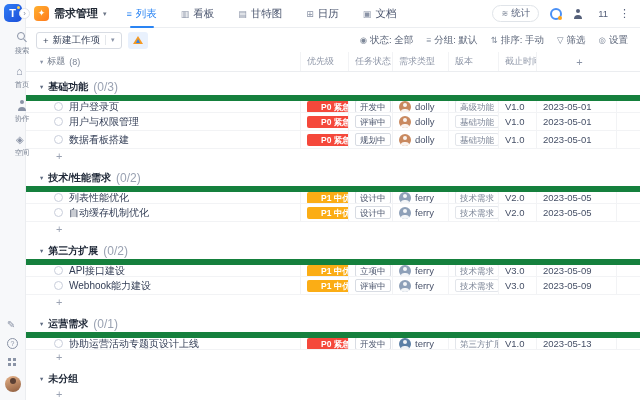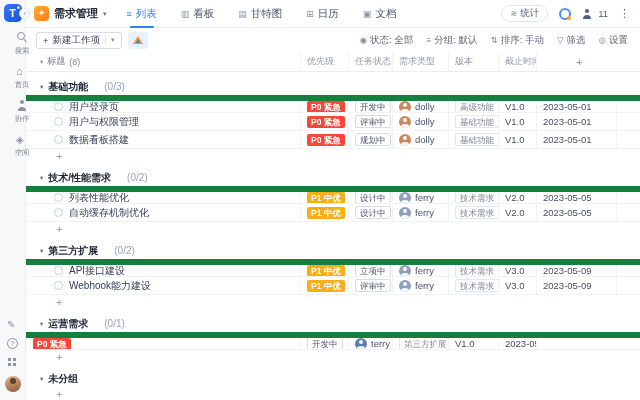--- a/index.html
+++ b/index.html
@@ -62,21 +62,21 @@
   .tab.active .tab-ic { color:#2a84f3; }
   .tab.active::after { content:""; position:absolute; bottom:0; left:50%; transform:translateX(-50%);
     width:24px; height:2px; border-radius:1px; background:#2a84f3; }
   .top-right { margin-left:auto; display:flex; align-items:center; gap:11px; }
   .pill { display:flex; align-items:center; gap:3px; height:17px; padding:0 8px; border-radius:9px;
     border:1px solid #e0e4e9; font-size:9.5px; color:#55607a; cursor:pointer; background:#fff; }
   .pill .pill-ic { font-size:8px; color:#7d8798; }
   .assistant { width:12px; height:12px; border-radius:50%; border:2px solid #4a90f5; position:relative; cursor:pointer; }
   .assistant::after { content:""; position:absolute; right:-2px; bottom:-2px; width:4px; height:4px;
     border-radius:50%; background:#ffa319; }
-  .members { display:flex; align-items:center; gap:6px; color:#55607a; font-size:9.5px; cursor:pointer; }
+  .members { display:flex; align-items:center; gap:15px; color:#55607a; font-size:9.5px; cursor:pointer; }
   .members .pg { width:10px; height:10px; color:#55607a; }
   .more-btn { font-size:11px; color:#55607a; cursor:pointer; line-height:11px; }
 
   .toolbar { height:24px; flex:0 0 24px; display:flex; align-items:center; padding:0 12px 0 10px; background:#fff; }
   .new-btn { display:flex; align-items:center; gap:4px; height:17px; padding:0 6px; border:1px solid #d8dce3;
     border-radius:3px; font-size:9.5px; color:#3a455c; background:#fff; cursor:pointer; }
   .new-btn .nb-div { width:1px; height:10px; background:#e4e7eb; margin:0 1px; }
   .new-btn .nb-caret { font-size:7px; color:#8a93a6; }
   .prism-btn { margin-left:6px; width:20px; height:17px; border-radius:3px; background:#e9f1fd;
     display:flex; align-items:center; justify-content:center; cursor:pointer; position:relative; }
@@ -95,29 +95,29 @@
   .hc { padding-left:6px; height:100%; display:flex; align-items:center; border-left:1px solid #f2f3f5; white-space:nowrap; overflow:hidden; }
   .hc.first { border-left:none; padding-left:14px; gap:4px; color:#7d8696; }
   .hc.first .h-title { color:#6f7888; }
   .hc .caret { font-size:6.5px; color:#8a93a6; }
   .hc.plus-col { justify-content:center; color:#8a93a6; font-size:11px; cursor:pointer; }
 
   .group { margin-top:6px; }
   .ghead { height:17px; display:flex; align-items:center; gap:5px; padding-left:14px; cursor:pointer; }
   .ghead .caret { font-size:6.5px; color:#5f6b81; }
   .gname { font-size:10px; font-weight:bold; color:#222b3a; }
-  .gcount { font-size:10px; color:#9aa2b2;margin-left:11px; }
+  .gcount { font-size:12px; color:#9aa2b2; }
   .row { height:18px; border-bottom:1px solid #f2f3f5; cursor:pointer; }
   .rows .row:first-child { border-top:6px solid #15803d; }
   .cell { padding-left:6px; height:100%; display:flex; align-items:center; border-left:1px solid #f2f3f5;
     white-space:nowrap; overflow:hidden; }
   .cell.title { border-left:none; padding-left:28px; gap:6px; }
   .cbx { width:9px; height:9px; border:1px solid #c9cedb; border-radius:50%; flex:0 0 9px; }
   .t-text { font-size:10px; color:#323d55; }
-  .badge { font-size:8.5px; color:#fff; padding:1px 4px; border-radius:2px; line-height:10px; font-weight:bold; }
+  .badge { font-size:8.5px; color:#fff; padding:1px 14px; border-radius:2px; line-height:10px; font-weight:bold; }
   .chip { font-size:8.5px; color:#49536b; border:1px solid #d8dce3; border-radius:2px; padding:0 4px;
     height:13px; line-height:12px; background:#fff; }
   .chip.type { color:#7b8496; border-color:#e3e6eb; }
   .avatar { width:12px; height:12px; border-radius:50%; position:relative; overflow:hidden; flex:0 0 12px; margin-right:4px; }
   .avatar::before { content:""; position:absolute; top:2px; left:50%; transform:translateX(-50%);
     width:4px; height:4px; border-radius:50%; background:rgba(255,255,255,.9); }
   .avatar::after { content:""; position:absolute; bottom:-1px; left:50%; transform:translateX(-50%);
     width:9px; height:5px; border-radius:4px 4px 0 0; background:rgba(255,255,255,.9); }
   .a-name { font-size:9.5px; color:#49536b; }
   .v-text, .d-text { font-size:9.5px; color:#454f66; }
@@ -464,20 +464,24 @@
             <div class="addrow">+</div>
           </section>
           <section class="group">
             <div class="ghead">
               <span class="caret">▾</span>
               <span class="gname">运营需求</span>
               <span class="gcount">(0/1)</span>
             </div>
             <div class="rows">
               <div class="row grid">
+                <div class="cell title">
+                  <span class="cbx"></span>
+                  <span class="t-text">协助运营活动专题页设计上线</span>
+                </div>
                 <div class="cell">
                   <span class="badge" style="background: rgb(245, 72, 59);">P0 紧急</span>
                 </div>
                 <div class="cell">
                   <span class="chip">开发中</span>
                 </div>
                 <div class="cell">
                   <span class="avatar" style="background: rgb(91, 127, 166);"></span>
                   <span class="a-name">terry</span>
                 </div>

